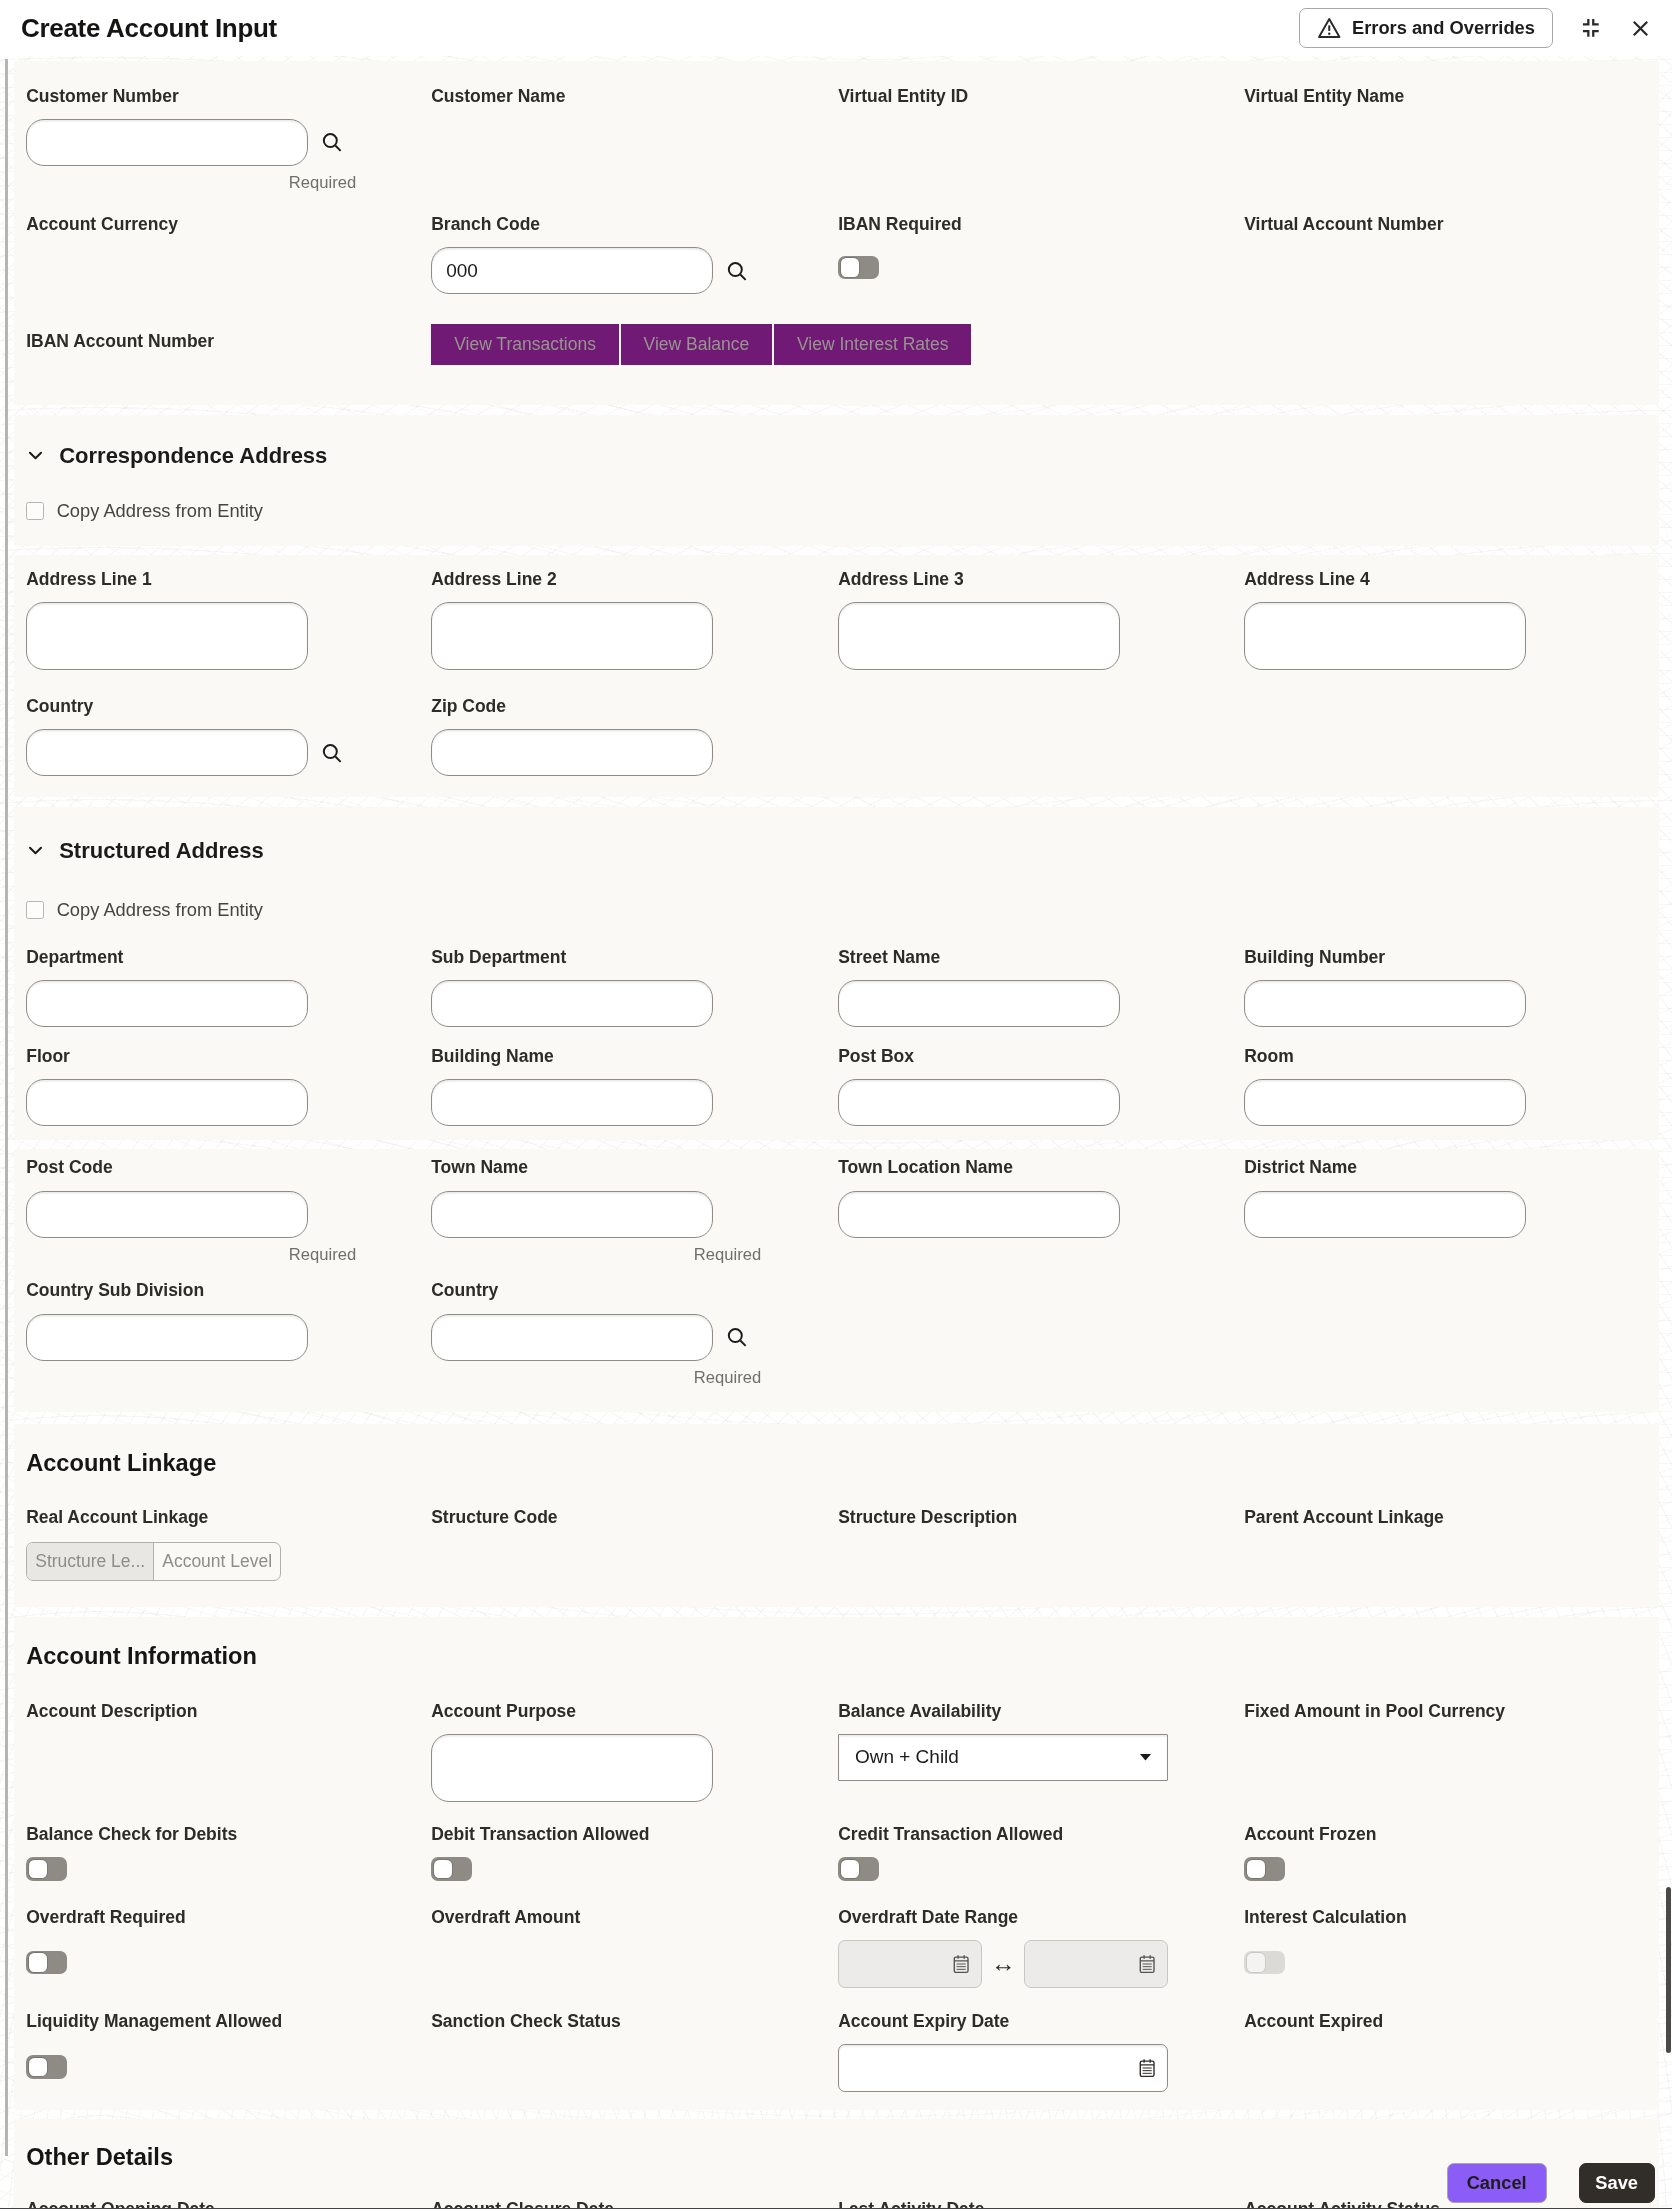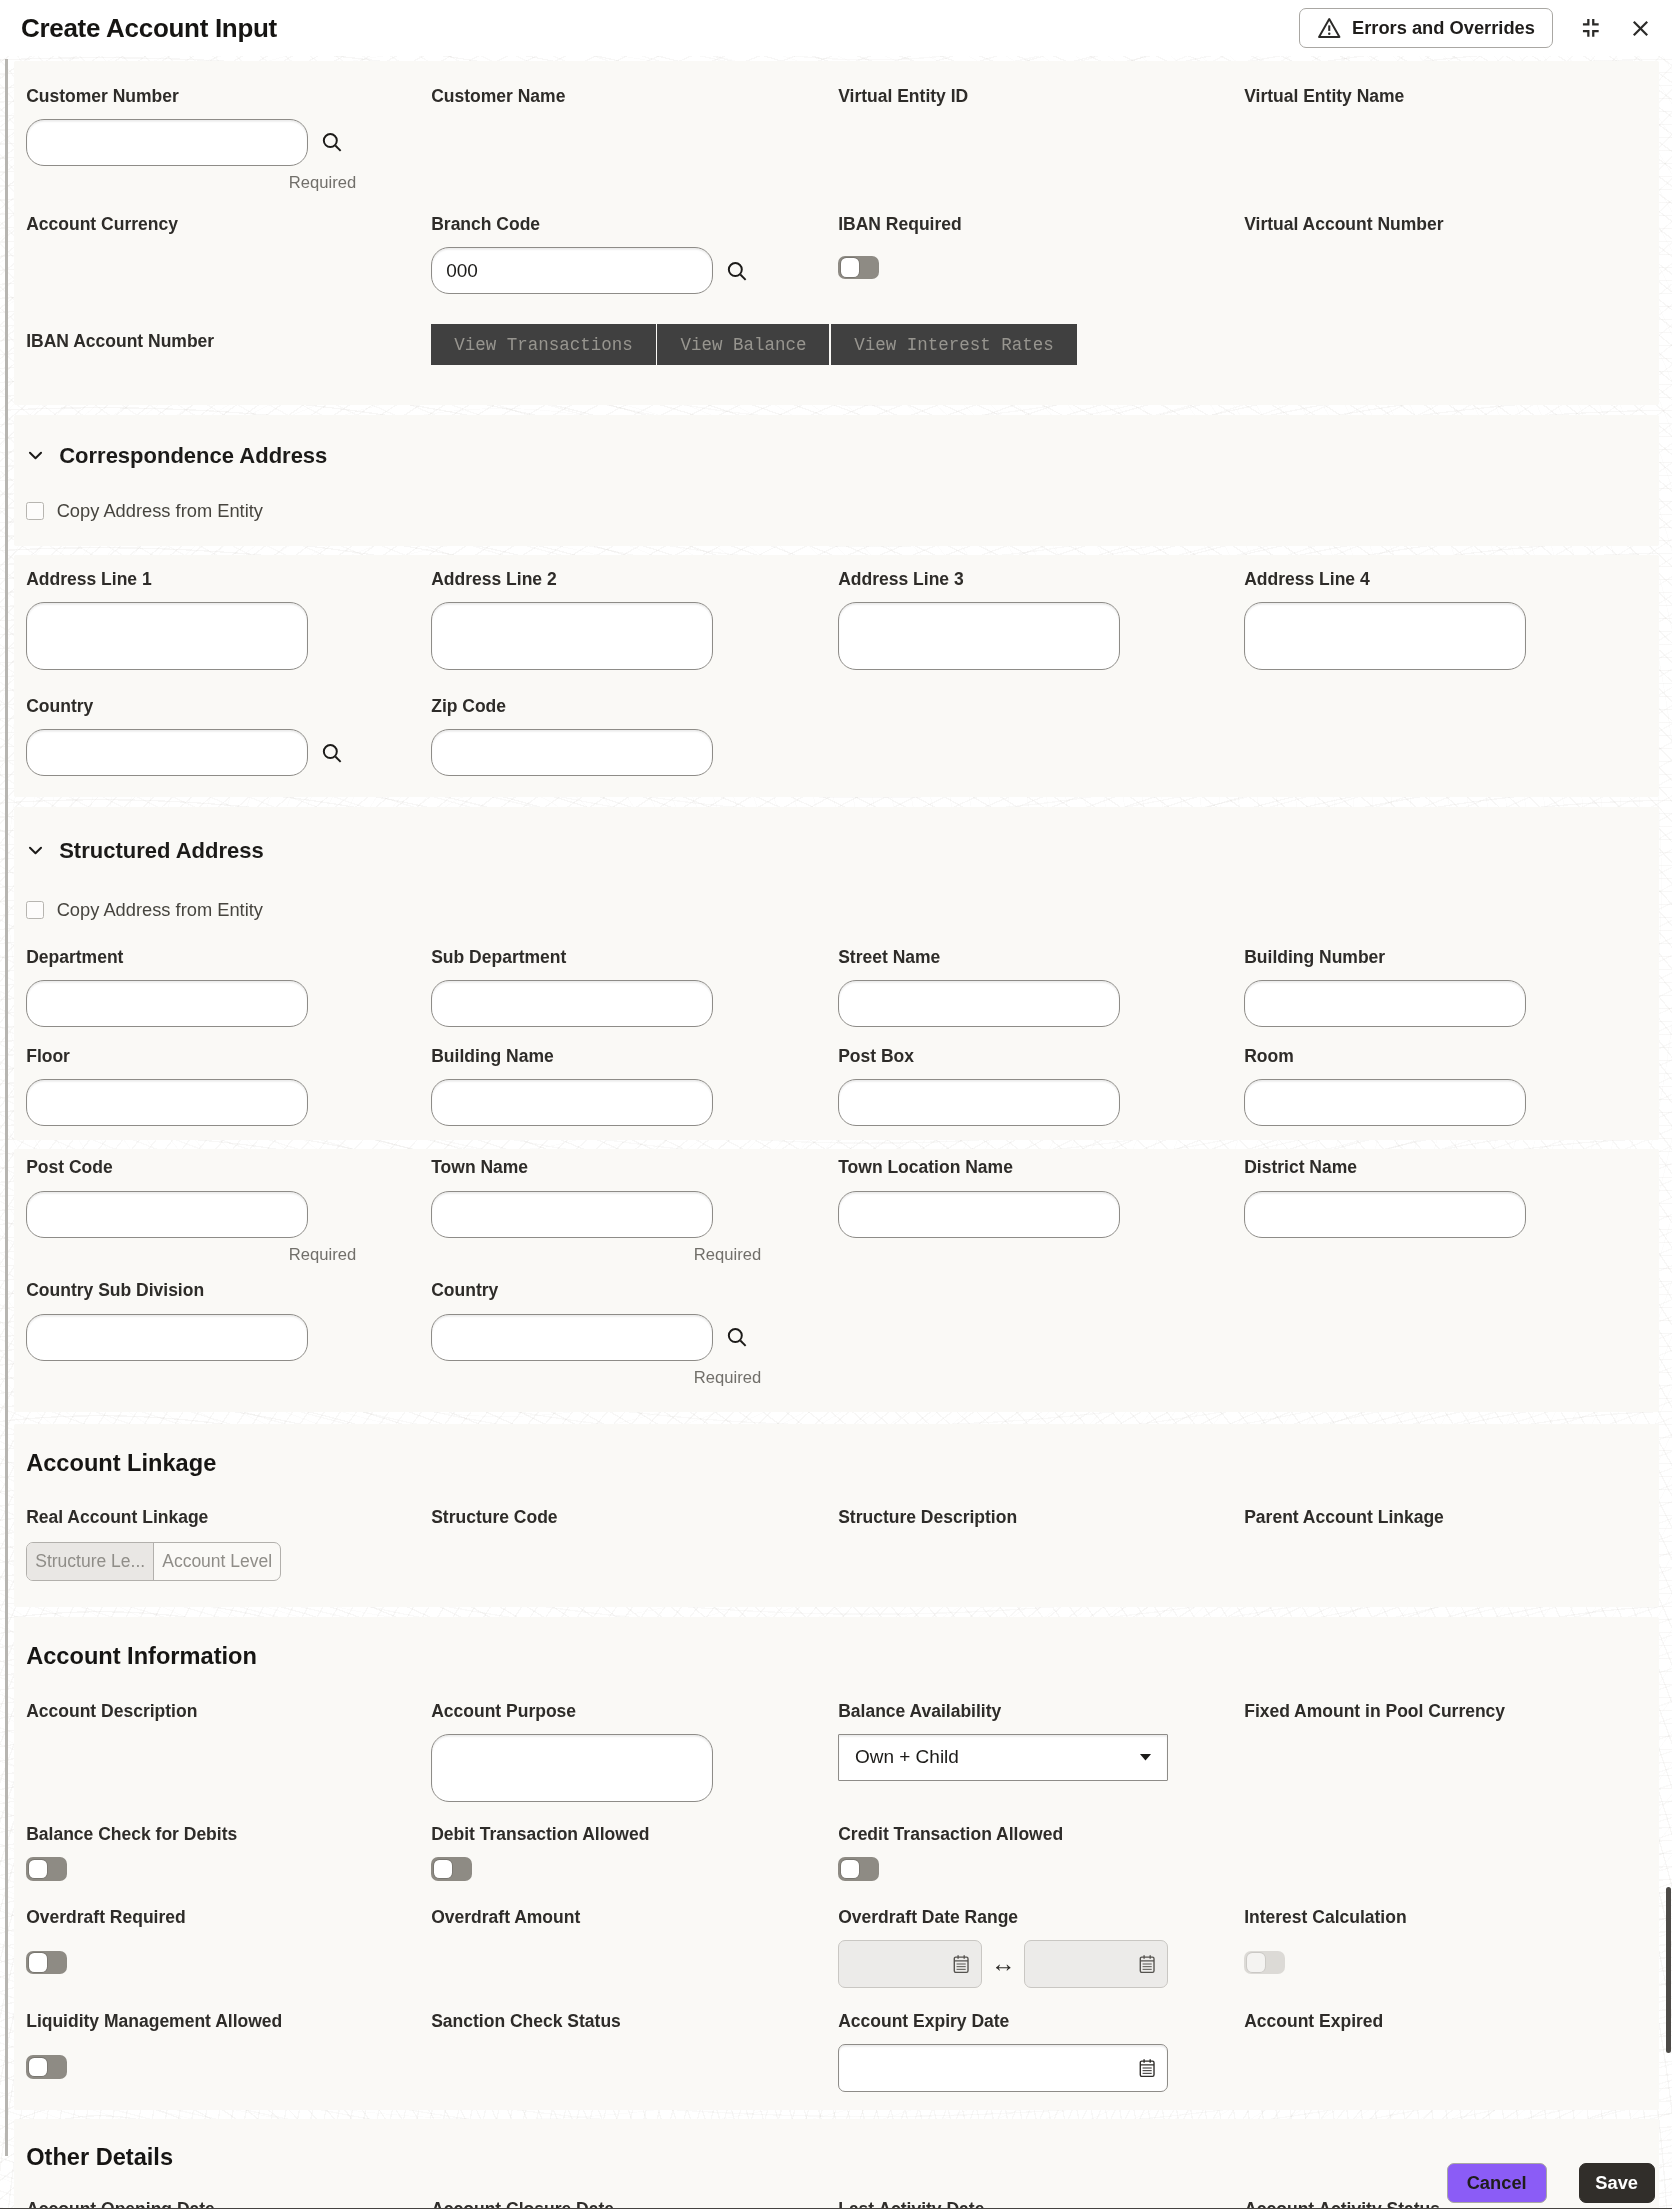--- a/index.html
+++ b/index.html
@@ -54,22 +54,22 @@
   }
   .toggle .knob {
     position:absolute; left:2.6px; top:2.6px; width:18.3px; height:18.3px; background:#fff;
     border-radius:5.2px; box-shadow:0 0 0 0.9px rgba(0,0,0,0.15);
   }
   .toggle.disabled { background:#dcdad6; }
   .toggle.disabled .knob { background:#f4f3f1; box-shadow:0 0 0 0.9px rgba(0,0,0,0.08); }
 
   .viewbtns { display:flex; gap:1.7px; grid-column:2 / 4; }
   .viewbtn {
-    height:41px; background:#404040; border:none; border-radius:0; padding:0 23px;
-    font-family:Liberation Mono, monospace; font-size:17.5px; color:#97958f; cursor:default; white-space:nowrap;
+    height:41px; background:#701a75; border:none; border-radius:0; padding:0 23px;
+    font-family:Liberation Sans, sans-serif; font-size:17.5px; color:#97958f; cursor:default; white-space:nowrap;
   }
 
   .sec-head { display:flex; align-items:center; gap:14px; cursor:pointer; }
   .sec-head .sec-title { font-size:22px; font-weight:700; color:#1c1b19; }
   .cb-row { display:flex; align-items:center; gap:12.2px; }
   .cb { width:18.3px; height:18.3px; border:1.7px solid #b7b5b0; border-radius:2.6px; background:#fdfcfb; cursor:pointer; flex:0 0 auto; }
   .cb-label { font-size:18.3px; color:#47453f; }
 
   .h2 { font-size:23.6px; font-weight:700; color:#161513; }
 
@@ -437,20 +437,26 @@
         <div class="toggle">
             <div class="knob"></div>
           </div>
       </div>
       <div>
         <div class="label" style="margin-bottom:12.2px;">Credit Transaction Allowed</div>
         <div class="toggle">
             <div class="knob"></div>
           </div>
       </div>
+      <div>
+        <div class="label" style="margin-bottom:12.2px;">Account Frozen</div>
+        <div class="toggle">
+            <div class="knob"></div>
+          </div>
+      </div>
     </div>
 
     <div class="grid4" style="margin-bottom:23px;">
       <div>
         <div class="label" style="margin-bottom:23px;">Overdraft Required</div>
         <div class="toggle">
             <div class="knob"></div>
           </div>
       </div>
       <div>

